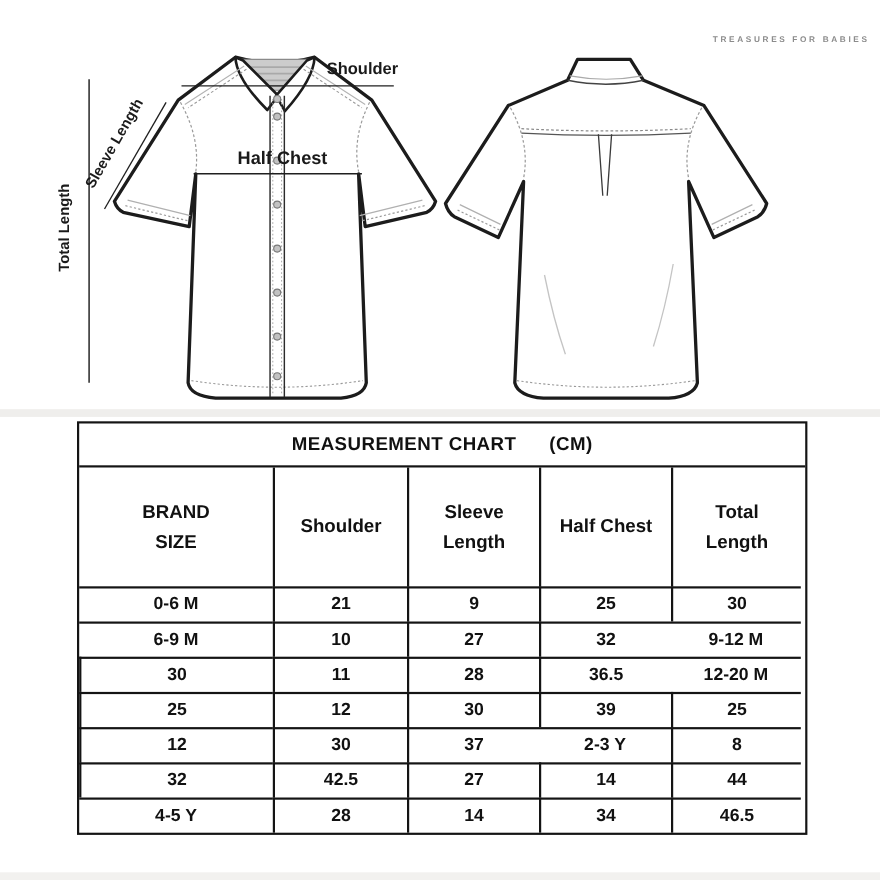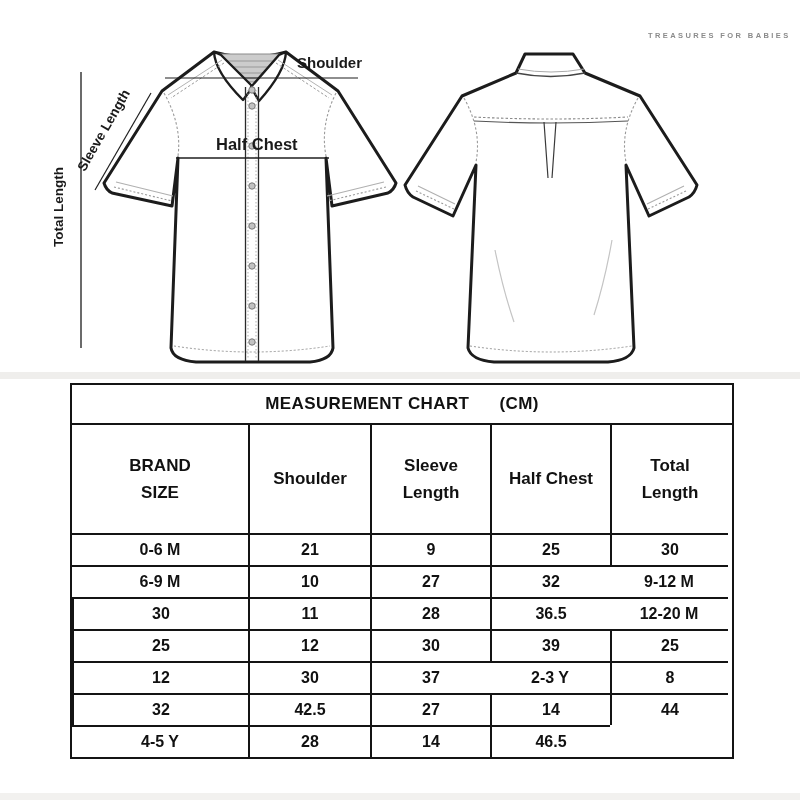--- a/index.html
+++ b/index.html
@@ -178,15 +178,16 @@
       <div class="cell body-cell col0">2-3 Y</div>
       <div class="cell body-cell col2">8</div>
       <div class="cell body-cell col3">32</div>
       <div class="cell body-cell col4">42.5</div>
       <div class="cell body-cell col1">27</div>
       <div class="cell body-cell col2">14</div>
       <div class="cell body-cell col4">44</div>
       <div class="cell body-cell col0">4-5 Y</div>
       <div class="cell body-cell col1">28</div>
       <div class="cell body-cell col2">14</div>
+      <div class="cell body-cell col3">34</div>
       <div class="cell body-cell col4">46.5</div>
     </div>
 </div>
 
 </body></html>

